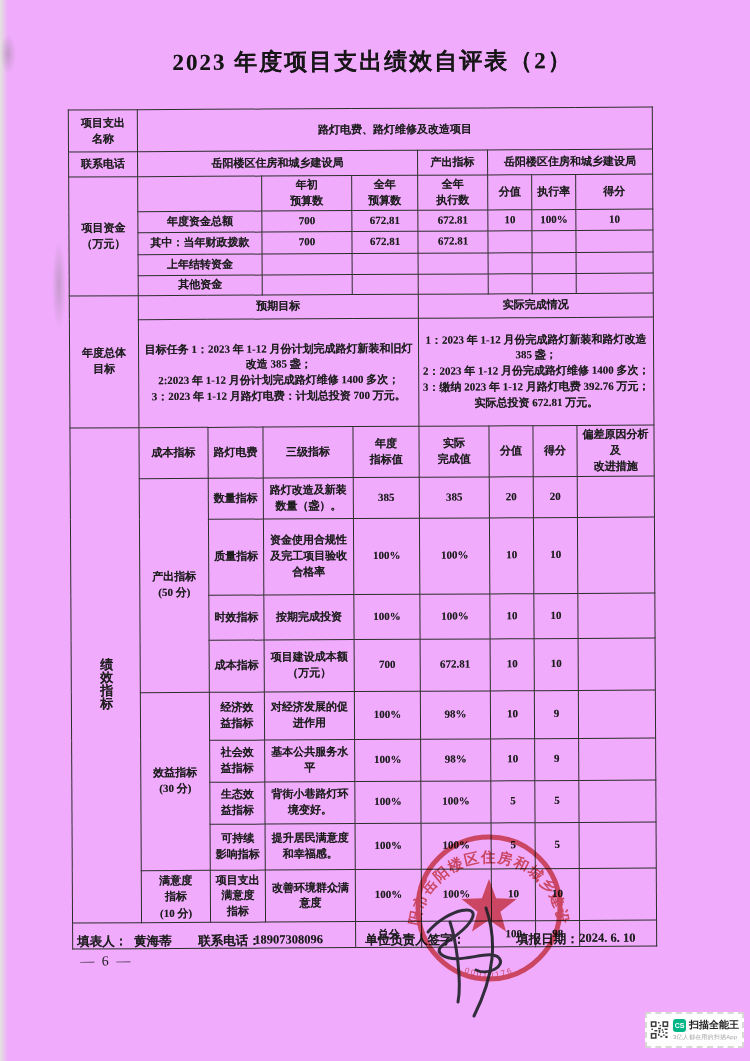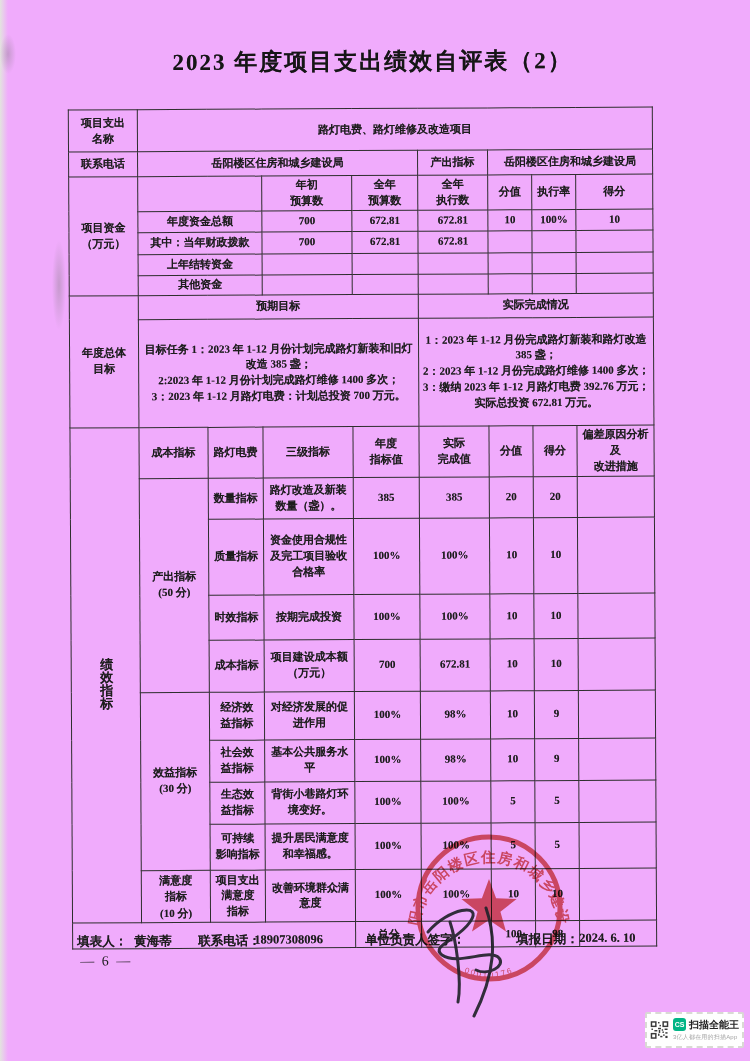--- a/index.html
+++ b/index.html
@@ -29,21 +29,21 @@
         text-shadow:0 0 .4px rgba(20,20,20,.5);}
   .footer span{position:absolute;white-space:nowrap;}
   .pageno{position:absolute;top:952px;left:78px;font-size:14px;letter-spacing:2px;font-weight:500;}
   .stamp{position:absolute;left:389px;top:808px;width:200px;height:200px;opacity:.82;
         mix-blend-mode:multiply;pointer-events:none;}
   .sig{position:absolute;left:398px;top:888px;width:140px;height:135px;opacity:.92;pointer-events:none;}
   .wm{position:absolute;left:645px;top:1012px;width:99px;height:36px;border:2px dashed #d9d9d4;
         border-radius:2px;background:#fefefe;display:flex;align-items:center;gap:4px;
         padding:2px 3px;box-sizing:border-box;font-family:"Liberation Sans","DejaVu Sans",sans-serif;}
   .wm-txt{display:flex;flex-direction:column;justify-content:center;}
-  .wm-row{display:flex;gap:3px;}
+  .wm-row{display:flex;align-items:center;gap:3px;}
   .cs-badge{width:13px;height:13px;border-radius:3px;color:#fff;font-size:7px;font-weight:700;
         display:flex;align-items:center;justify-content:center;}
   .wm-brand{font-size:10px;font-weight:700;color:#222;white-space:nowrap;}
   .wm-tag{font-size:6px;color:#a3a3a3;margin-top:1px;white-space:nowrap;letter-spacing:.2px;}
 </style>
 </head>
 <body>
 
 <div class="page">
   <div class="scan-top"></div>

